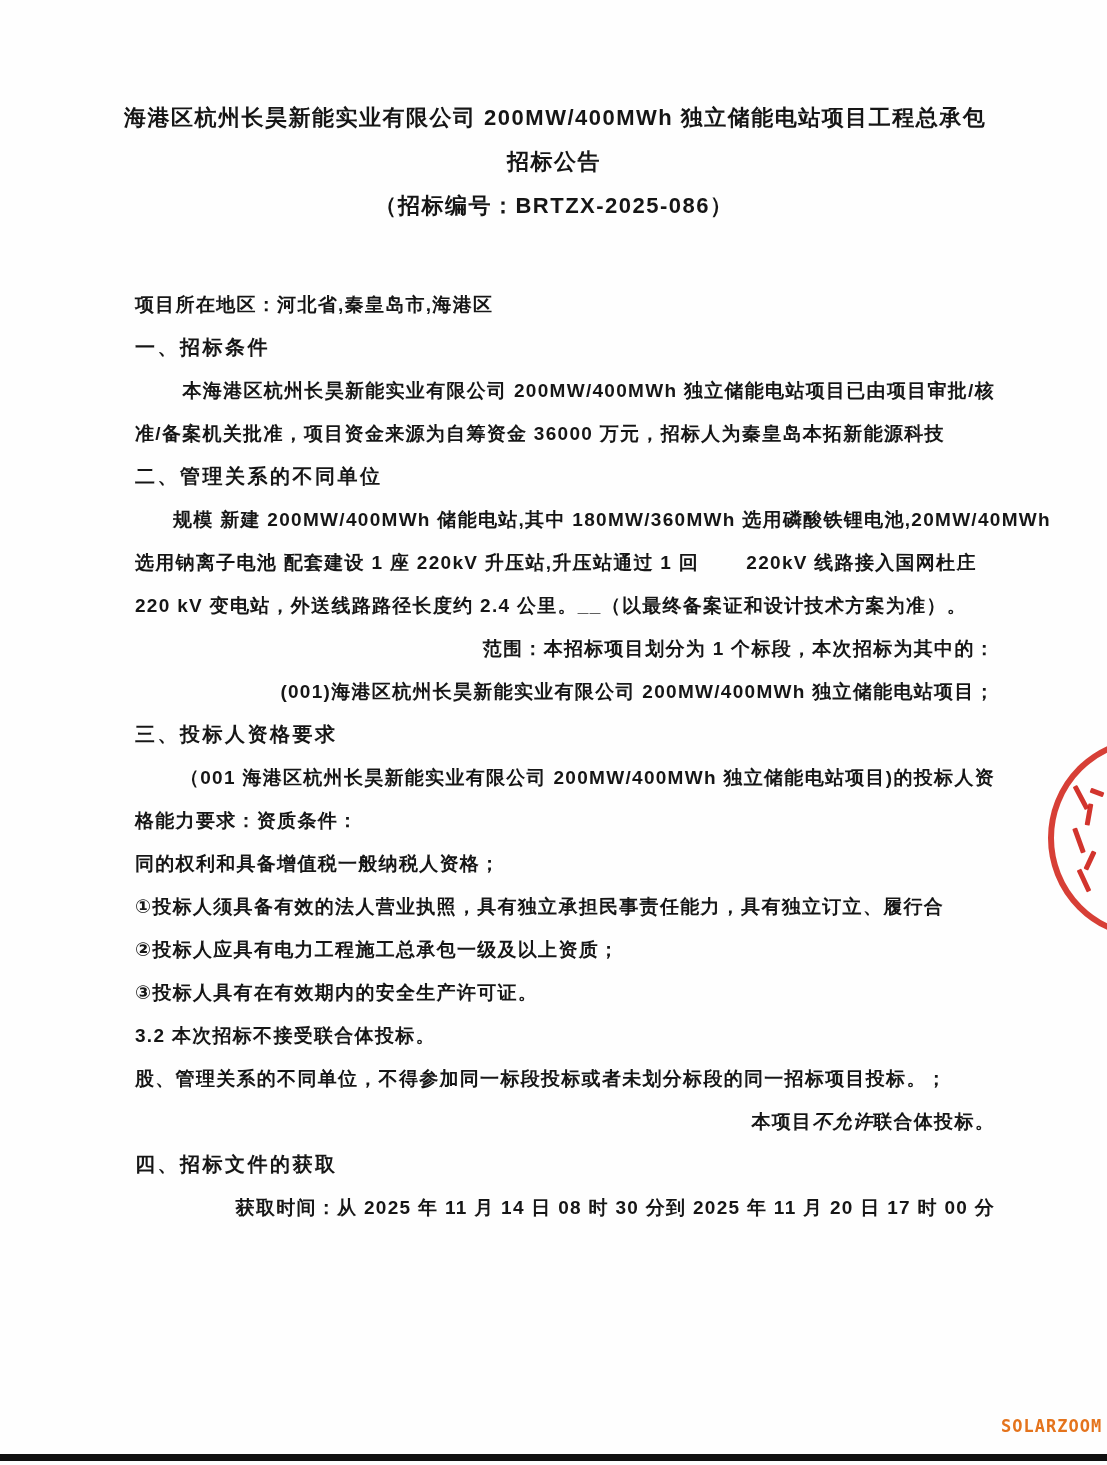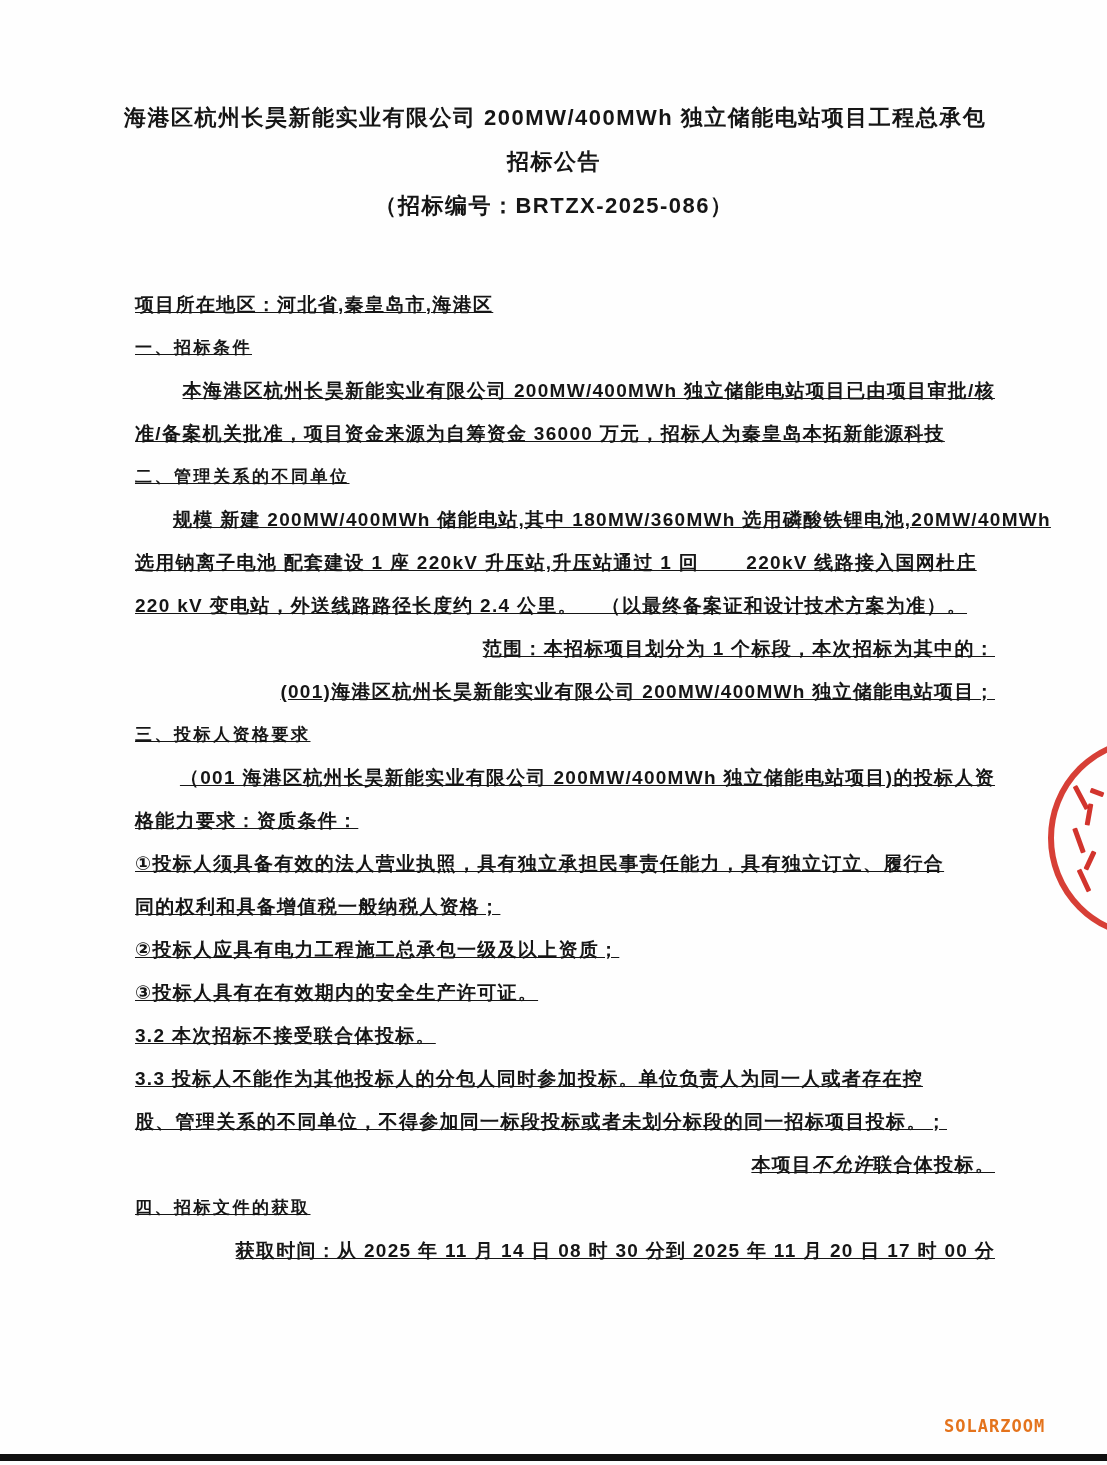--- a/index.html
+++ b/index.html
@@ -14,48 +14,48 @@
   .title-block{
     position:absolute;left:124px;top:96px;width:860px;
     text-align:center;
   }
   .title-line{
     height:44px;line-height:44px;
     font-size:22px;font-weight:bold;letter-spacing:1.5px;
     white-space:nowrap;
   }
   .body-block{
-    position:absolute;left:135px;top:283px;width:860px;text-decoration:underline;
+    position:absolute;left:135px;top:283px;width:860px;
   }
   .line{
     height:43px;line-height:43px;
     font-size:19px;font-weight:600;letter-spacing:1.3px;
     white-space:nowrap;
   }
   .line.heading{
-    font-size:17px;font-weight:800;letter-spacing:2.5px;
+    font-size:20px;font-weight:800;letter-spacing:2.5px;
   }
   .line.indent{padding-left:38px;text-align:right;}
   .line .it{font-style:italic;}
   
   .stamp{position:absolute;left:0;top:0;width:1107px;height:1465px;pointer-events:none;}
   .stamp-circle{
     position:absolute;left:1048px;top:737px;
     width:190px;height:190px;border-radius:50%;
     border:6px solid rgba(210,36,26,0.88);
   }
   .stroke{position:absolute;background:rgba(205,30,22,0.9);border-radius:1px;}
   .s1{left:1068px;top:795px;width:26px;height:5px;transform:rotate(62deg);}
   .s2{left:1078px;top:812px;width:22px;height:5px;transform:rotate(100deg);}
   .s3{left:1066px;top:838px;width:26px;height:5px;transform:rotate(70deg);}
   .s4{left:1080px;top:858px;width:20px;height:5px;transform:rotate(115deg);}
   .s5{left:1072px;top:878px;width:24px;height:5px;transform:rotate(65deg);}
   .s6{left:1090px;top:790px;width:14px;height:5px;transform:rotate(20deg);}
   .watermark{
-    position:absolute;left:944px;top:1416px;
+    position:absolute;left:1001px;top:1416px;
     font-family:"DejaVu Sans Mono","Liberation Mono",monospace;
     font-size:17px;font-weight:bold;letter-spacing:1px;
     white-space:nowrap;
   }
   .bottom-bar{
     position:absolute;left:0;top:1454px;width:1107px;height:7px;
     background:#101010;
   }
 </style>
 </head>
@@ -76,26 +76,25 @@
     <div class="line">准/备案机关批准，项目资金来源为自筹资金 36000 万元，招标人为秦皇岛本拓新能源科技</div>
     <div class="line heading">二、管理关系的不同单位</div>
     <div class="line indent">规模 新建 200MW/400MWh 储能电站,其中 180MW/360MWh 选用磷酸铁锂电池,20MW/40MWh</div>
     <div class="line">选用钠离子电池 配套建设 1 座 220kV 升压站,升压站通过 1 回　　 220kV 线路接入国网杜庄</div>
     <div class="line">220 kV 变电站，外送线路路径长度约 2.4 公里。__（以最终备案证和设计技术方案为准）。</div>
     <div class="line indent">范围：本招标项目划分为 1 个标段，本次招标为其中的：</div>
     <div class="line indent">(001)海港区杭州长昊新能实业有限公司 200MW/400MWh 独立储能电站项目；</div>
     <div class="line heading">三、投标人资格要求</div>
     <div class="line indent">（001 海港区杭州长昊新能实业有限公司 200MW/400MWh 独立储能电站项目)的投标人资</div>
     <div class="line">格能力要求：资质条件：</div>
+    <div class="line">同的权利和具备增值税一般纳税人资格；</div>
     <div class="line">①投标人须具备有效的法人营业执照，具有独立承担民事责任能力，具有独立订立、履行合</div>
-    <div class="line">同的权利和具备增值税一般纳税人资格；</div>
     <div class="line">②投标人应具有电力工程施工总承包一级及以上资质；</div>
     <div class="line">③投标人具有在有效期内的安全生产许可证。</div>
     <div class="line">3.2 本次招标不接受联合体投标。</div>
-    <div class="line">3.3 投标人不能作为其他投标人的分包人同时参加投标。单位负责人为同一人或者存在控</div>
     <div class="line">股、管理关系的不同单位，不得参加同一标段投标或者未划分标段的同一招标项目投标。；</div>
     <div class="line indent"><span>本项目</span><span class="it">不允许</span><span>联合体投标。</span></div>
     <div class="line heading">四、招标文件的获取</div>
     <div class="line indent">获取时间：从 2025 年 11 月 14 日  08 时 30 分到 2025 年 11 月 20 日  17 时 00 分</div>
   </div>
 
   <div class="stamp">
     <div class="stamp-circle"></div>
     <div class="stroke s1"></div>
     <div class="stroke s2"></div>

